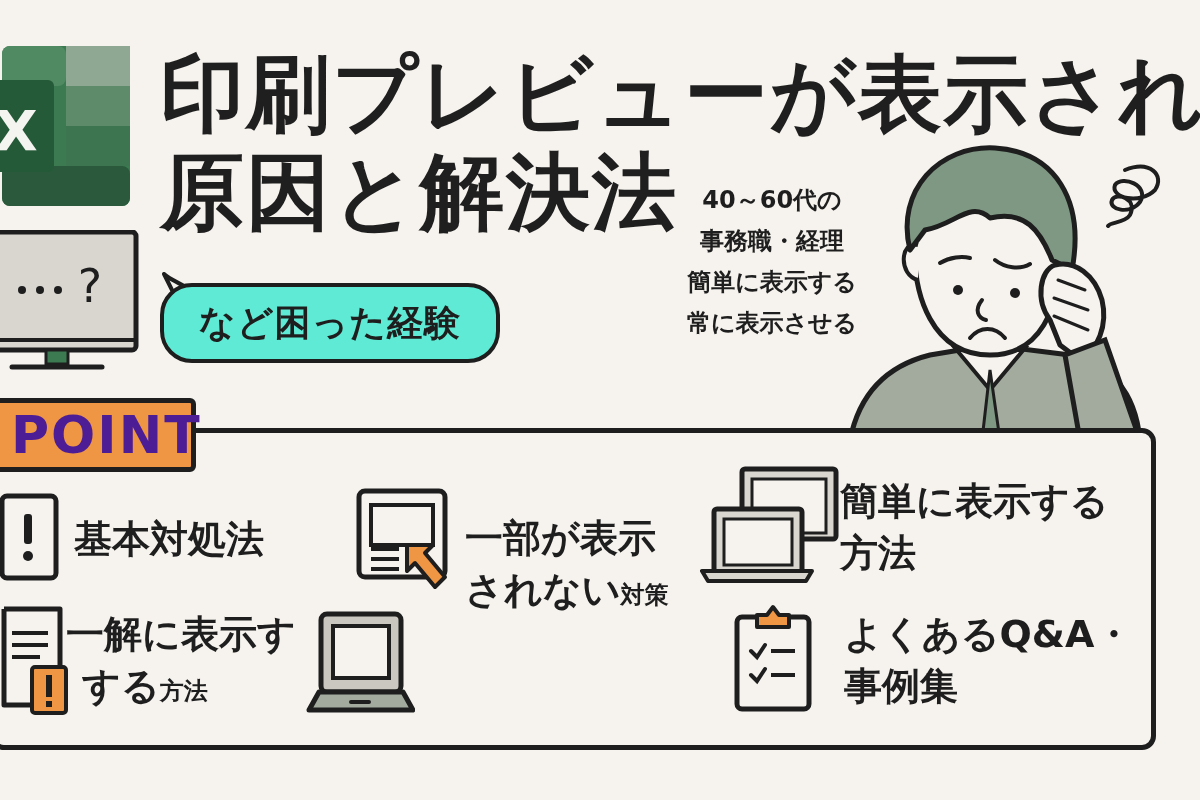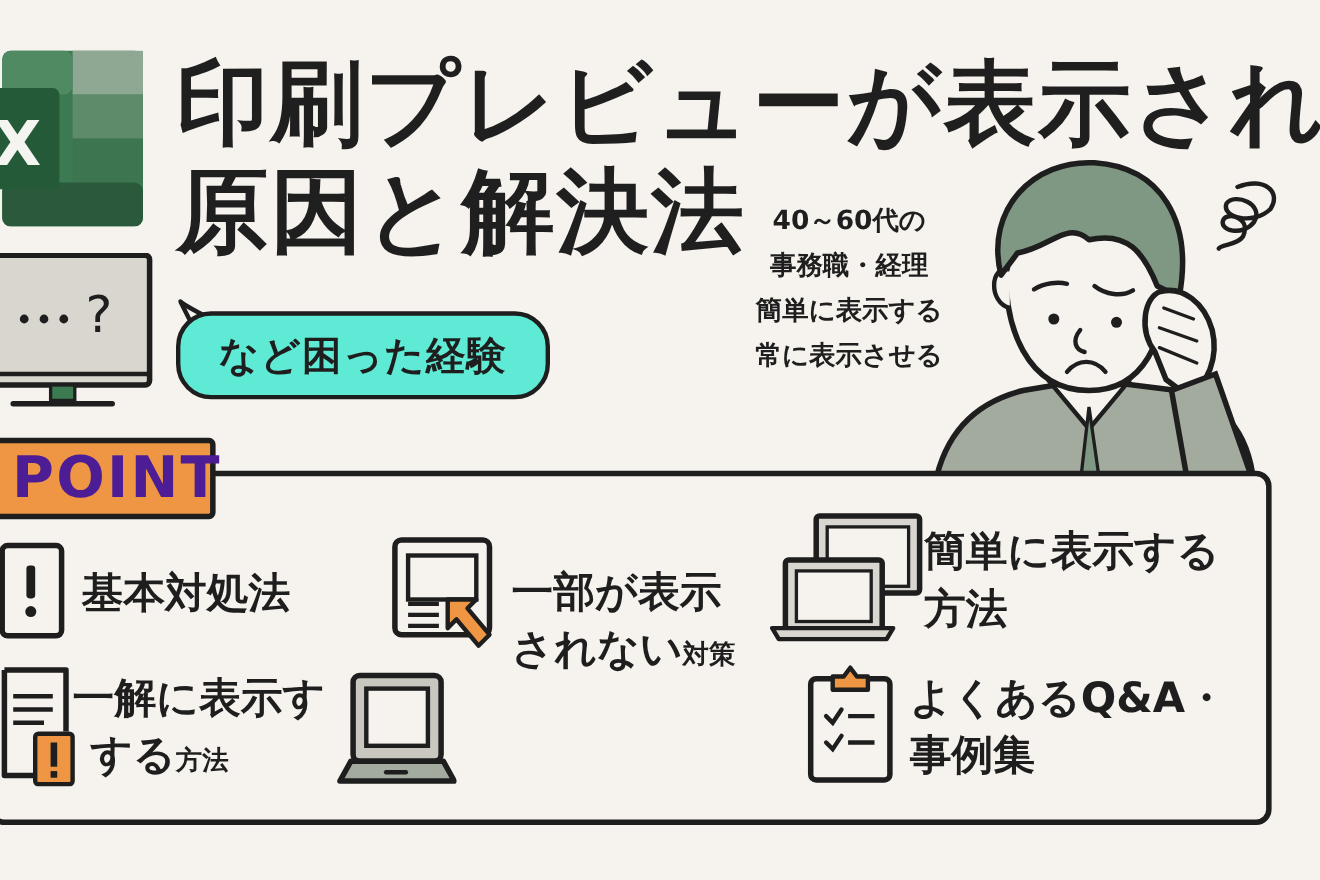--- a/index.html
+++ b/index.html
@@ -245,17 +245,17 @@
   <div class="item-icon">
     <svg width="80" height="110" viewBox="0 0 80 110">
       <rect x="4" y="14" width="72" height="92" rx="5" fill="#f6f3ee" stroke="#1e1e1e" stroke-width="5"></rect>
       <path d="M24 12 L34 12 L40 4 L46 12 L56 12 L56 24 L24 24 Z" fill="#ef9645" stroke="#1e1e1e" stroke-width="4" stroke-linejoin="round"></path>
       <path d="M18 48 L24 54 L32 42" fill="none" stroke="#1e1e1e" stroke-width="4" stroke-linecap="round"></path>
       <line x1="38" y1="48" x2="62" y2="48" stroke="#1e1e1e" stroke-width="4"></line>
       <path d="M18 72 L24 78 L32 66" fill="none" stroke="#1e1e1e" stroke-width="4" stroke-linecap="round"></path>
       <line x1="38" y1="72" x2="62" y2="72" stroke="#1e1e1e" stroke-width="4"></line>
     </svg>
   </div>
-  <div class="item-text" style="margin-left:14px;">
+  <div class="item-text" style="margin-left:31px;">
     <span>よくあるQ&amp;A・</span>
     <span>事例集</span>
   </div>
 </div>
 
 </body></html>

